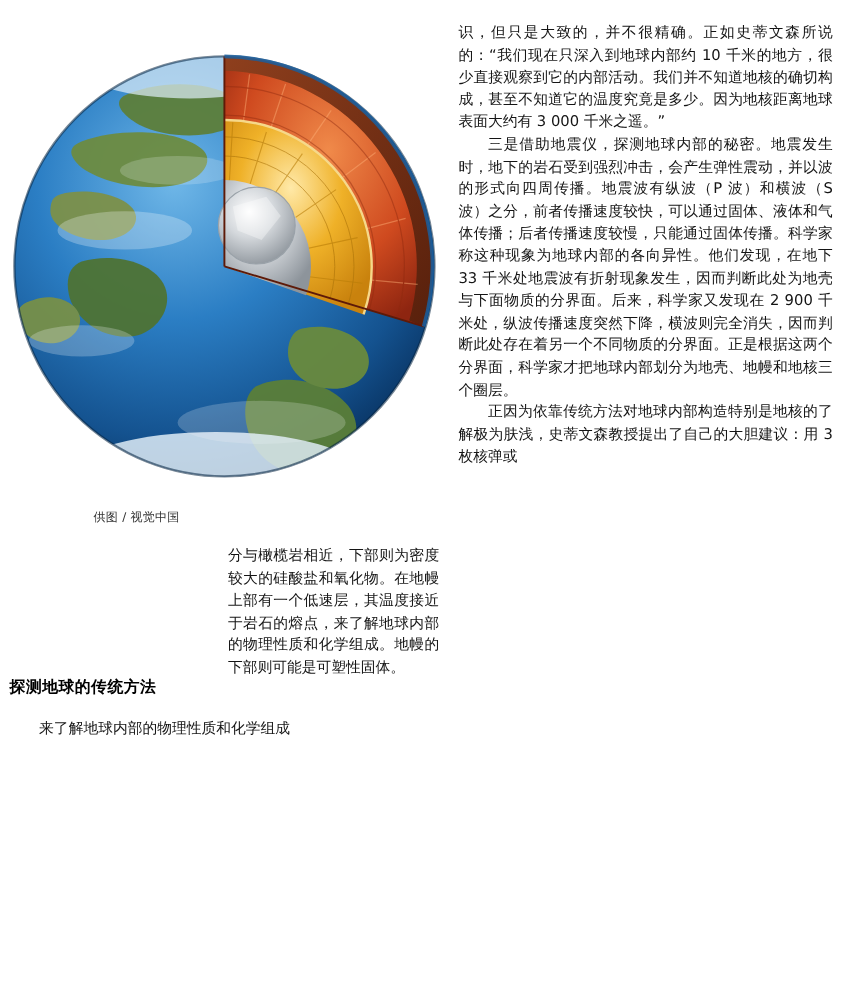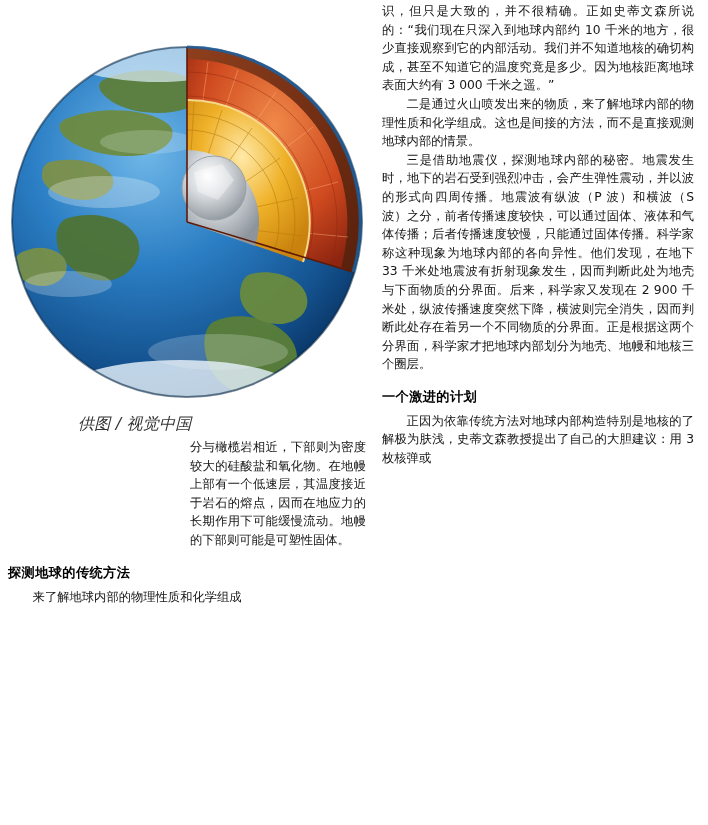--- a/index.html
+++ b/index.html
@@ -41,36 +41,35 @@
     height: 430px;
   }
   .earth-svg {
     position: absolute;
     left: 8px;
     top: 22px;
   }
   .credit {
     position: absolute;
     left: 78px;
-    top: 414px;
-    font-size: 16px;
+    top: 424px;
+    font-size: 10px;
     color: #333;
     letter-spacing: 0.2px;
-    font-style: italic;
   }
 
   
   .col-left .body-text {
     position: absolute;
     left: 190px;
     top: 438px;
     width: 176px;
   }
   p.para {
-    margin: 0 0 0 0;
+    margin: 16px 0 0 0;
     font-size: 12.3px;
     line-height: 18.6px;
     text-align: justify;
     text-justify: inter-ideograph;
     color: #141414;
   }
   p.para + p.para { margin-top: 0; }
   .indent { text-indent: 2em; }
   .col-left-lower {
     position: absolute;
@@ -211,32 +210,30 @@
           <path d="M179,200 L345,250" stroke="#5e1a08" stroke-width="1.6"></path>
         </g>
 
         <path d="M179,25 A175,175 0 0,1 345,250" fill="none" stroke="#1b5e9c" stroke-width="3" opacity="0.85"></path>
       </svg>
 
       <div class="credit">供图 / 视觉中国</div>
     </div>
 
     <div class="body-text">
-      <p class="para">分与橄榄岩相近，下部则为密度较大的硅酸盐和氧化物。在地幔上部有一个低速层，其温度接近于岩石的熔点，因而在地应力的长期作用下可能缓慢流动。地幔的下部则可能是可塑性固体。</p>
+      <p class="para">分与橄榄岩相近，下部则为密度较大的硅酸盐和氧化物。在地幔上部有一个低速层，其温度接近于岩石的熔点，来了解地球内部的物理性质和化学组成。地幔的下部则可能是可塑性固体。</p>
     </div>
 
     <div class="col-left-lower">
       <h3 class="subhead">探测地球的传统方法</h3>
       <p class="para indent">来了解地球内部的物理性质和化学组成</p>
     </div>
   </div>
 
   <div class="col-right">
     <div class="body-text">
       <p class="para">识，但只是大致的，并不很精确。正如史蒂文森所说的：“我们现在只深入到地球内部约 10 千米的地方，很少直接观察到它的内部活动。我们并不知道地核的确切构成，甚至不知道它的温度究竟是多少。因为地核距离地球表面大约有 3 000 千米之遥。”</p>
-      <p class="para indent">二是通过火山喷发出来的物质，来了解地球内部的物理性质和化学组成。这也是间接的方法，而不是直接观测地球内部的情景。</p>
       <p class="para indent">三是借助地震仪，探测地球内部的秘密。地震发生时，地下的岩石受到强烈冲击，会产生弹性震动，并以波的形式向四周传播。地震波有纵波（P 波）和横波（S 波）之分，前者传播速度较快，可以通过固体、液体和气体传播；后者传播速度较慢，只能通过固体传播。科学家称这种现象为地球内部的各向异性。他们发现，在地下 33 千米处地震波有折射现象发生，因而判断此处为地壳与下面物质的分界面。后来，科学家又发现在 2 900 千米处，纵波传播速度突然下降，横波则完全消失，因而判断此处存在着另一个不同物质的分界面。正是根据这两个分界面，科学家才把地球内部划分为地壳、地幔和地核三个圈层。</p>
-      <h3 class="subhead">一个激进的计划</h3>
       <p class="para indent">正因为依靠传统方法对地球内部构造特别是地核的了解极为肤浅，史蒂文森教授提出了自己的大胆建议：用 3 枚核弹或</p>
     </div>
   </div>
 
 </div>
 
 </body></html>

